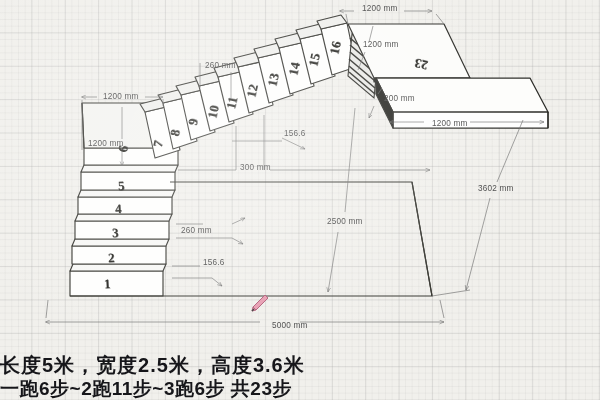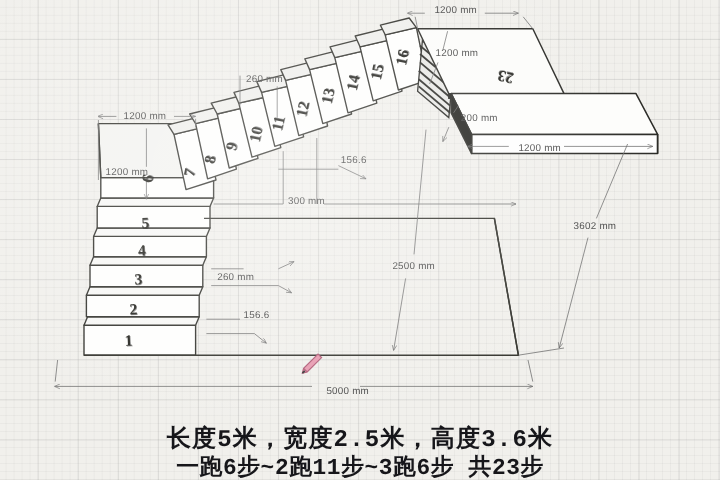--- a/index.html
+++ b/index.html
@@ -23,22 +23,22 @@
   .dimtxt{
     position:absolute;font-family:"Liberation Sans",sans-serif;
     font-size:8.2px;color:#4a4a4a;white-space:nowrap;letter-spacing:.2px;
   }
   .stepnum{
     position:absolute;font-family:"Liberation Serif",serif;
     font-weight:bold;font-size:13px;color:#24241f;white-space:nowrap;
     text-shadow:0.6px 0.6px 0 rgba(0,0,0,.45);
   }
   .cap{
-    position:absolute;left:0;width:600px;text-align:center;
-    font-family:Liberation Mono, monospace;font-weight:bold;
+    position:absolute;left:0;width:600px;text-align:left;
+    font-family:Liberation Sans, sans-serif;font-weight:bold;
     color:#16161a;white-space:nowrap;
   }
   #cap1{top:352px;font-size:20px;letter-spacing:1px;}
   #cap2{top:376px;font-size:19px;letter-spacing:.5px;}
   #pen{position:absolute;left:249px;top:292px;width:22px;height:22px;}
   .sheen{
     position:absolute;left:0;top:0;width:600px;height:400px;
     background:radial-gradient(ellipse at 38% 35%, rgba(255,255,255,.30), rgba(0,0,0,0) 62%);
     pointer-events:none;
   }

